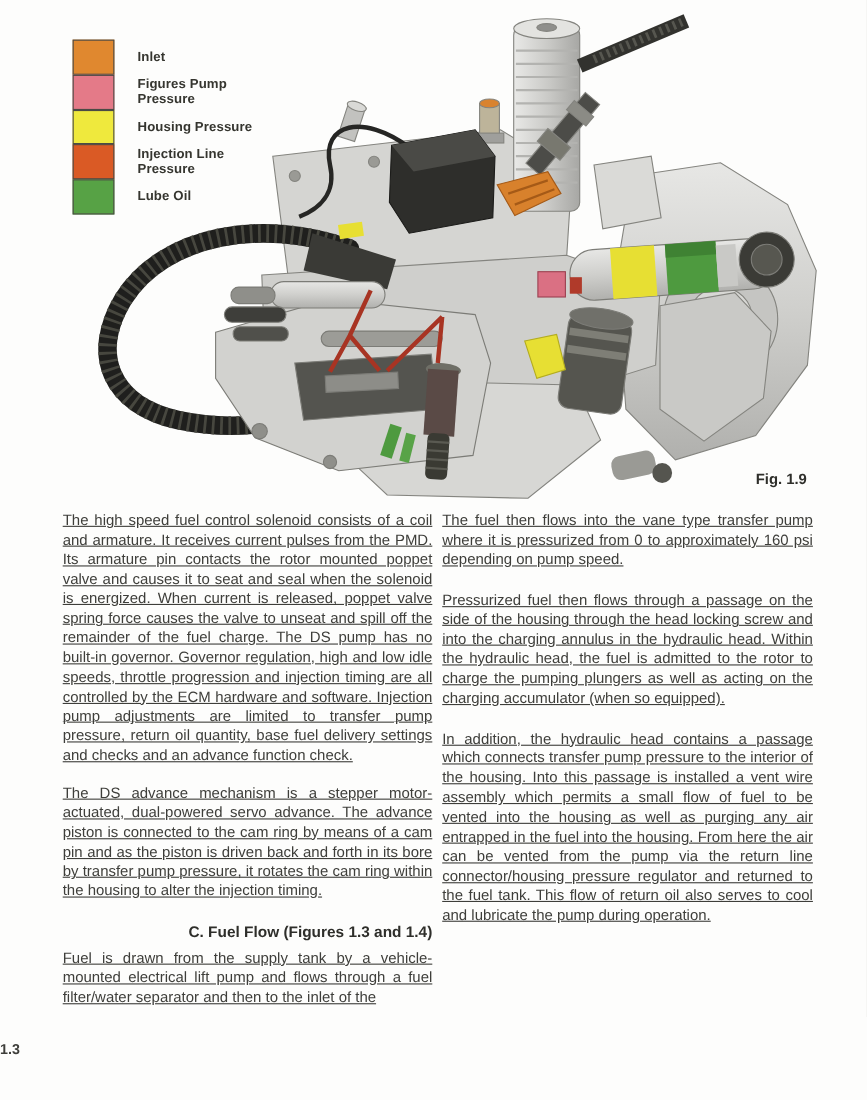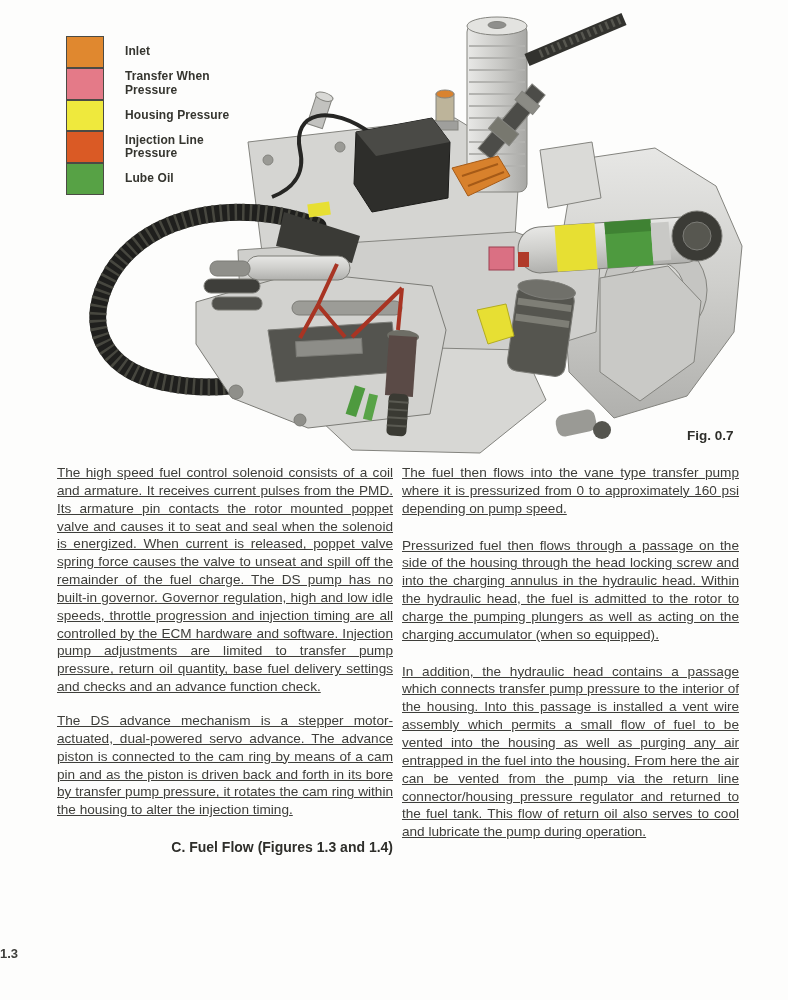--- a/index.html
+++ b/index.html
@@ -171,43 +171,44 @@
       </g>
     </svg>
 
     <div class="legend">
       <div class="legend-row">
         <div class="legend-swatch" style="background: rgb(224, 136, 47);"></div>
         <div class="legend-label">Inlet</div>
       </div>
       <div class="legend-row">
         <div class="legend-swatch" style="background: rgb(228, 122, 136);"></div>
-        <div class="legend-label">Transfer When Pressure</div>
+        <div class="legend-label">Figures Pump Pressure</div>
       </div>
       <div class="legend-row">
         <div class="legend-swatch" style="background: rgb(239, 233, 61);"></div>
         <div class="legend-label">Housing Pressure</div>
       </div>
       <div class="legend-row">
         <div class="legend-swatch" style="background: rgb(218, 90, 37);"></div>
         <div class="legend-label">Injection Line Pressure</div>
       </div>
       <div class="legend-row">
         <div class="legend-swatch" style="background: rgb(87, 162, 69);"></div>
         <div class="legend-label">Lube Oil</div>
       </div>
     </div>
 
-    <div class="fig-caption">Fig. 0.7</div>
+    <div class="fig-caption">Fig. 1.9</div>
   </div>
 
   <div class="col col-left">
     <p>The high speed fuel control solenoid consists of a coil and armature.  It receives current pulses from the PMD.  Its armature pin contacts the rotor mounted poppet valve and causes it to seat and seal when the solenoid is energized.  When current is released, poppet valve spring force causes the valve to unseat and spill off the remainder of the fuel charge.  The DS pump has no built-in governor.  Governor regulation, high and low idle speeds, throttle progression and injection timing are all controlled by the ECM hardware and software.  Injection pump adjustments are limited to transfer pump pressure, return oil quantity, base fuel delivery settings and checks and an advance function check.</p>
     <p>The DS advance mechanism is a stepper motor-actuated, dual-powered servo advance.  The advance piston is connected to the cam ring by means of a cam pin and as the piston is driven back and forth in its bore by transfer pump pressure, it rotates the cam ring within the housing to alter the injection timing.</p>
     <div class="section-heading">C. Fuel Flow (Figures 1.3 and 1.4)</div>
+    <p>Fuel is drawn from the supply tank by a vehicle-mounted electrical lift pump and flows through a fuel filter/water separator and then to the inlet of the</p>
   </div>
 
   <div class="col col-right">
     <p>The fuel then flows into the vane type transfer pump where it is pressurized from 0 to approximately 160 psi depending on pump speed.</p>
     <p>Pressurized fuel then flows through a passage on the side of the housing through the head locking screw and into the charging annulus in the hydraulic head.  Within the hydraulic head, the fuel is admitted to the rotor to charge the pumping plungers as well as acting on the charging accumulator (when so equipped).</p>
     <p>In addition, the hydraulic head contains a passage which connects transfer pump pressure to the interior of the housing.  Into this passage is installed a vent wire assembly which permits a small flow of fuel to be vented into the housing as well as purging any air entrapped in the fuel into the housing.  From here the air can be vented from the pump via the return line connector/housing pressure regulator and returned to the fuel tank.  This flow of return oil also serves to cool and lubricate the pump during operation.</p>
   </div>
 
   <div class="page-number">1.3</div>
 </div>

